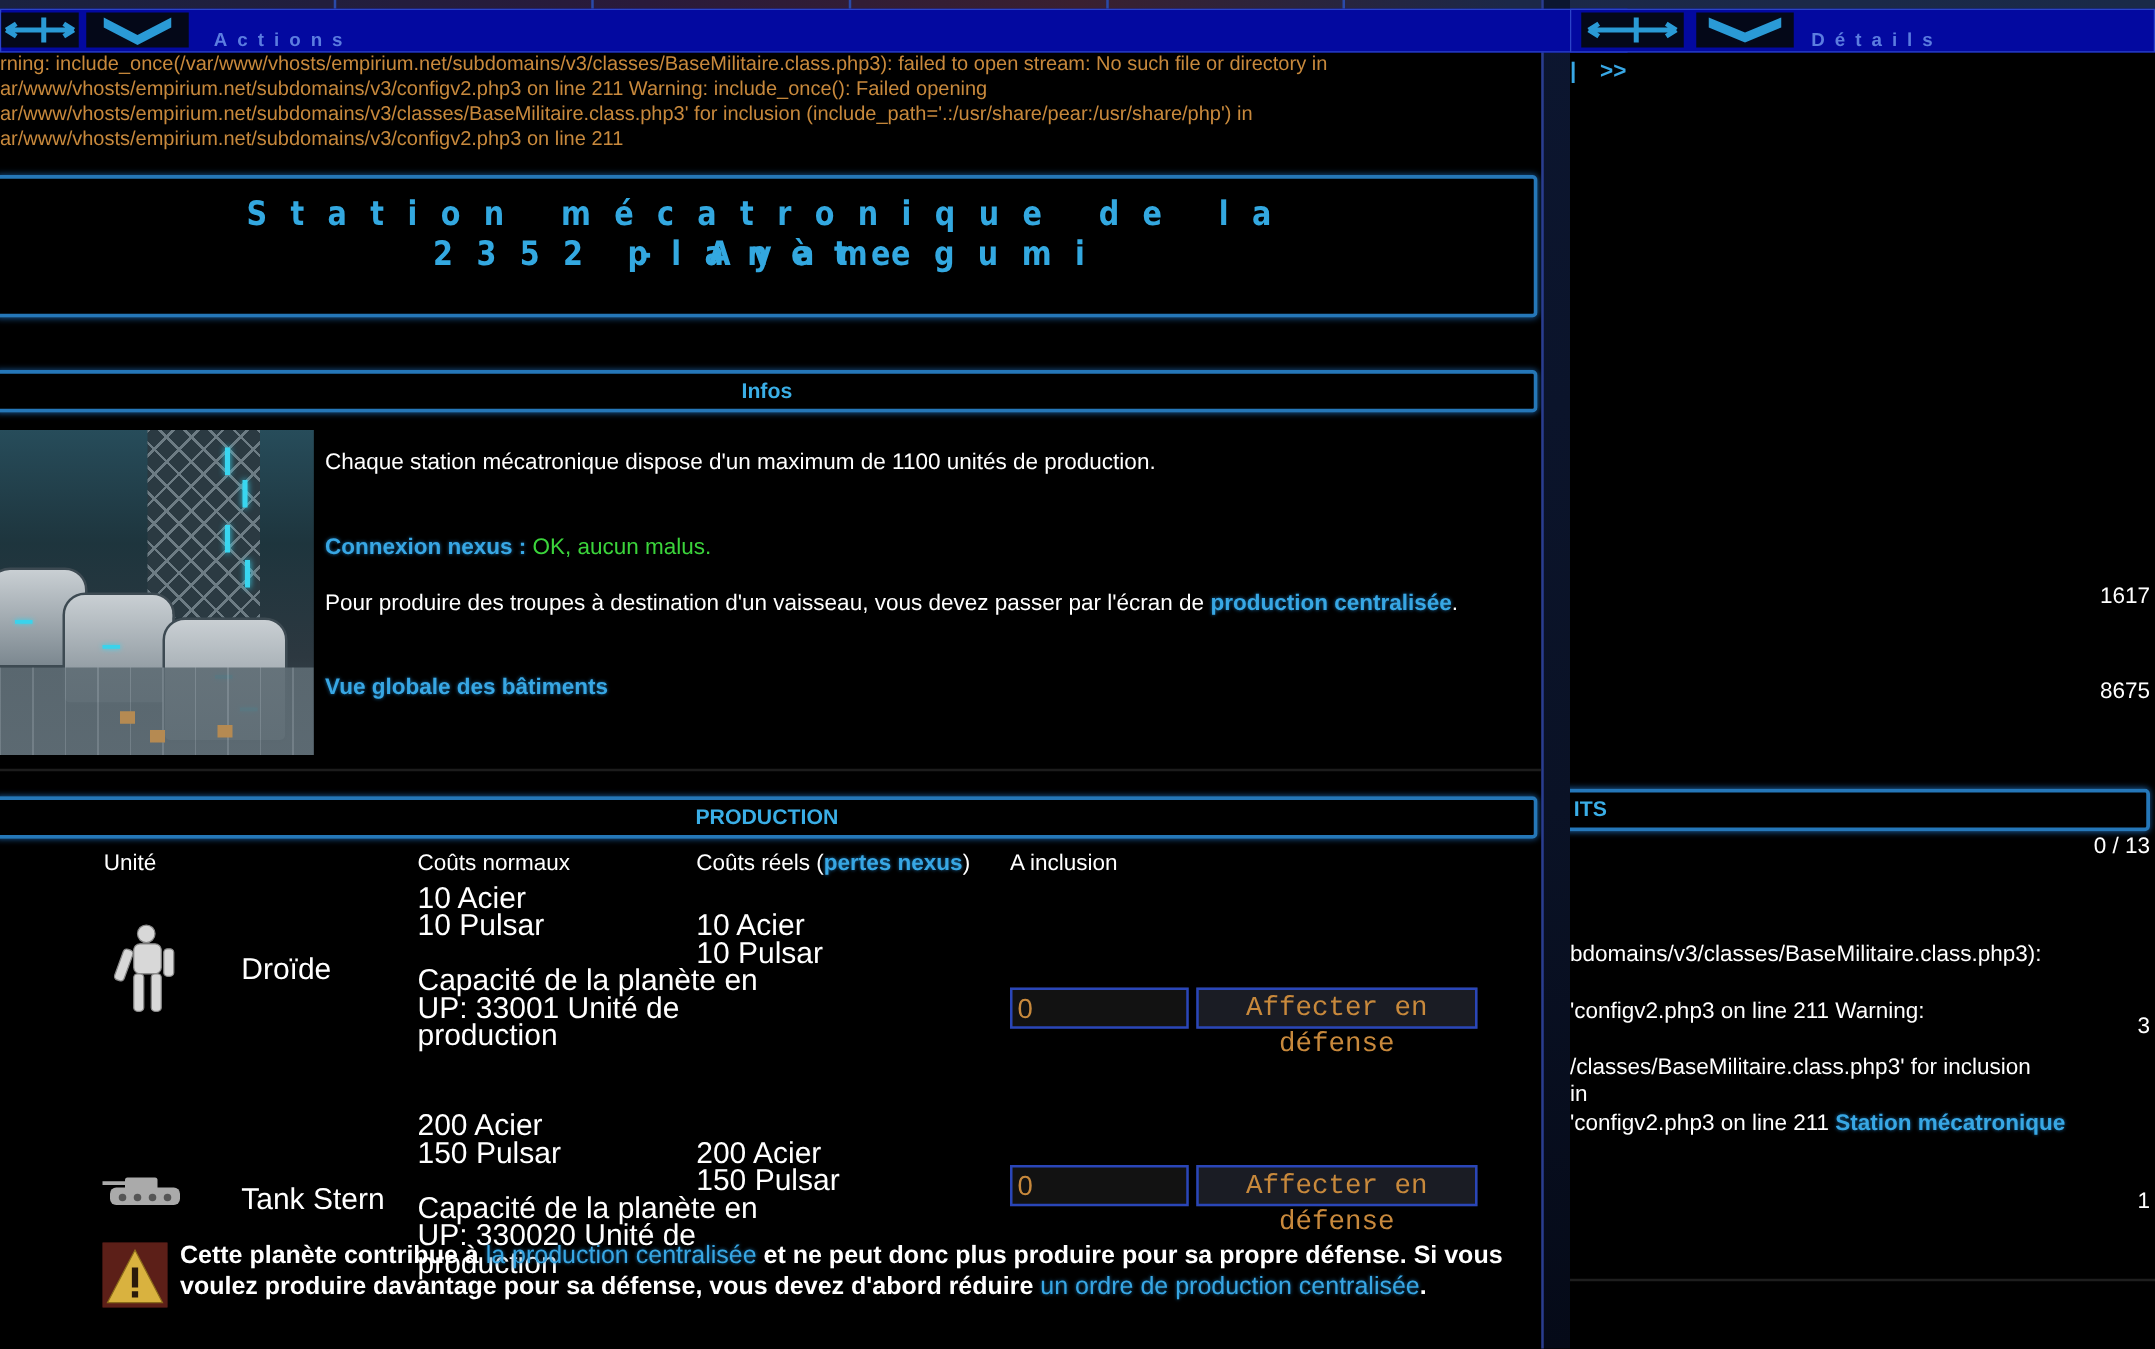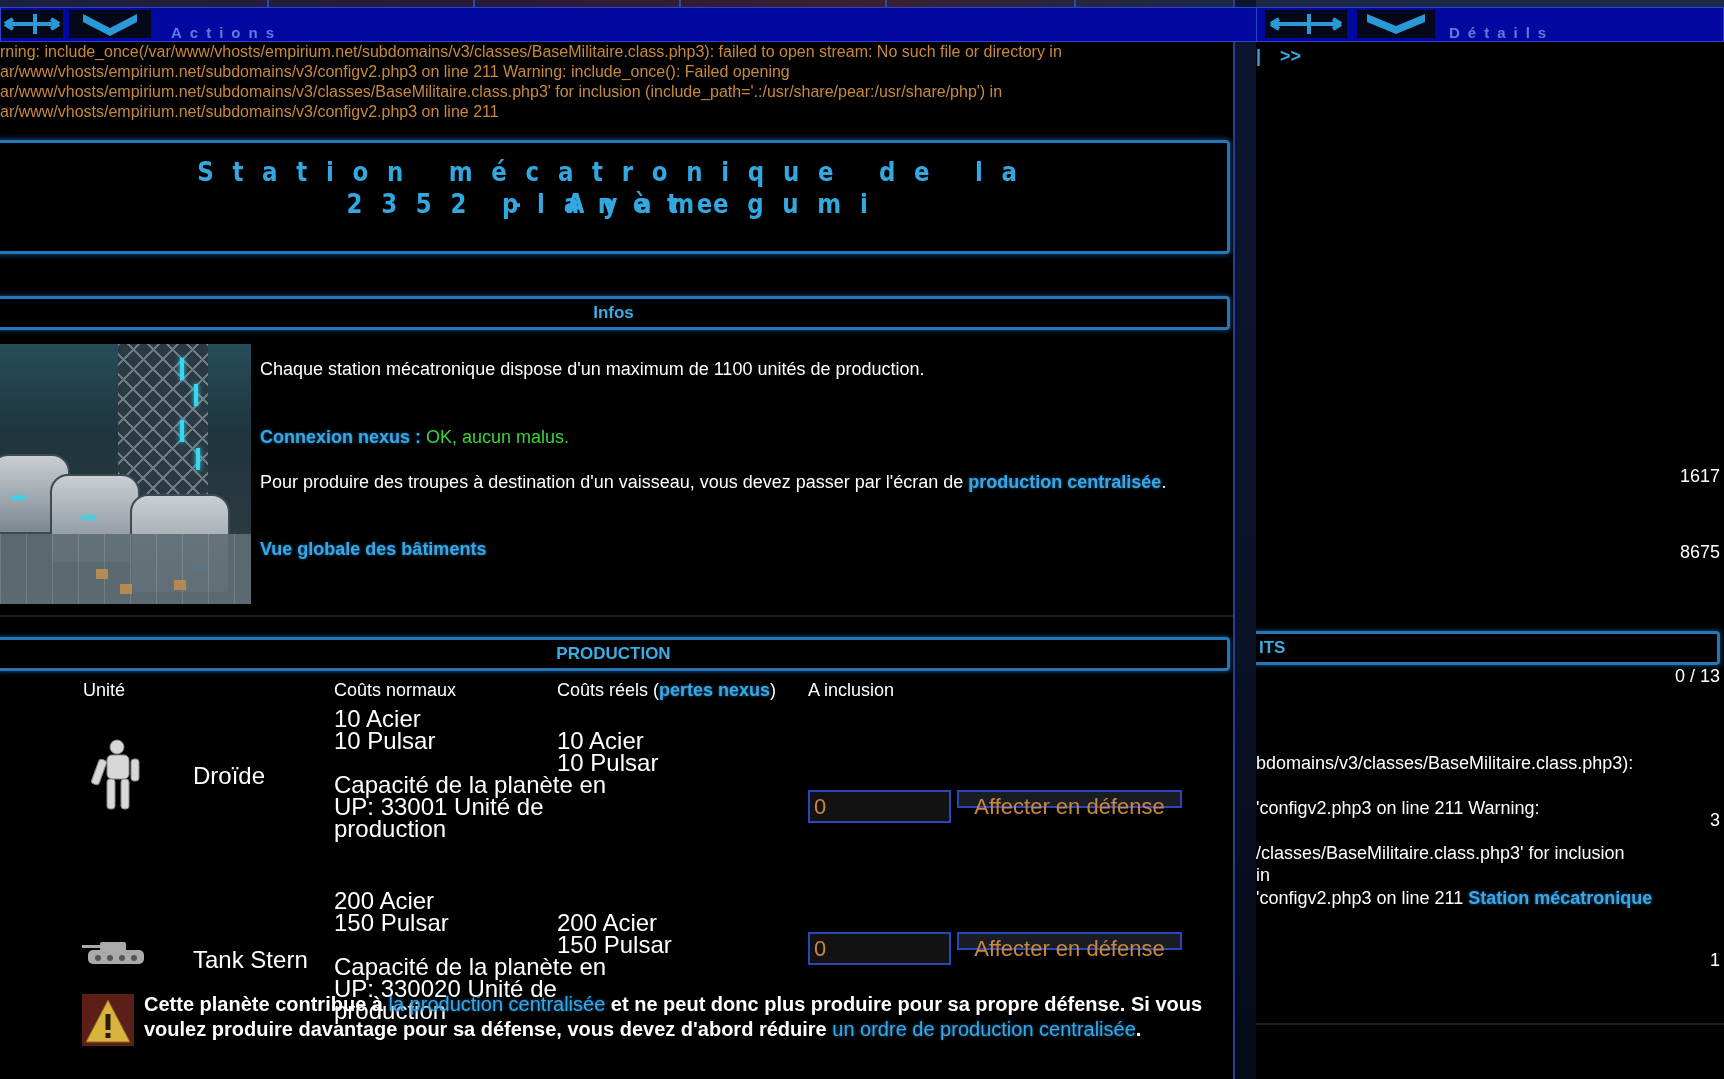--- a/index.html
+++ b/index.html
@@ -55,22 +55,22 @@
   .info-text { position: absolute; left: 260px; font-size: 18px; color: #fff; white-space: nowrap; }
   .link { color: #38a7e4; font-weight: bold; text-shadow: 0 0 3px #1a6aa0; cursor: pointer; }
   .ok { color: #3bd43b; }
 
   .hr { position: absolute; left: 0; width: 1233px; height: 2px; background: #1c1c1c; }
 
   .th { position: absolute; top: 640px; font-size: 18px; color: #fff; white-space: nowrap; }
   .cell { position: absolute; font-size: 24px; color: #fff; line-height: 22px; white-space: nowrap; }
   .qty-input { position: absolute; width: 143px; height: 33px; background: #121212; border: 2px solid #2a46b8;
     color: #c8893c; font-size: 22px; padding-left: 4px; font-family: "Liberation Sans", sans-serif; }
-  .assign-btn { position: absolute; width: 225px; height: 18px; background: #1a1c24; border: 2px solid #2a46b8;
-    color: #c8893c; font-size: 22px; text-align: center; line-height: 29px; cursor: pointer; }
+  .assign-btn { position: absolute; width: 225px; height: 33px; background: #1a1c24; border: 2px solid #2a46b8;
+    color: #c8893c; font-size: 22px; text-align: center; line-height: 29px; cursor: pointer; font-family: Liberation Mono, monospace; }
 
   .droid-img { position: absolute; width: 60px; height: 80px; }
   .tank-img { position: absolute; width: 70px; height: 40px; }
 
   .warning-box { position: absolute; left: 82px; top: 950px; width: 1140px; }
   .warning-icon { position: absolute; left: 0; top: 2px; width: 52px; height: 52px; background: #5c1f18; }
   .warning-text { position: absolute; left: 62px; top: 0; font-size: 20px; font-weight: bold; line-height: 25px;
     color: #fff; width: 1080px; }
 
   .right-text { position: absolute; font-size: 18px; color: #fff; white-space: nowrap; }

